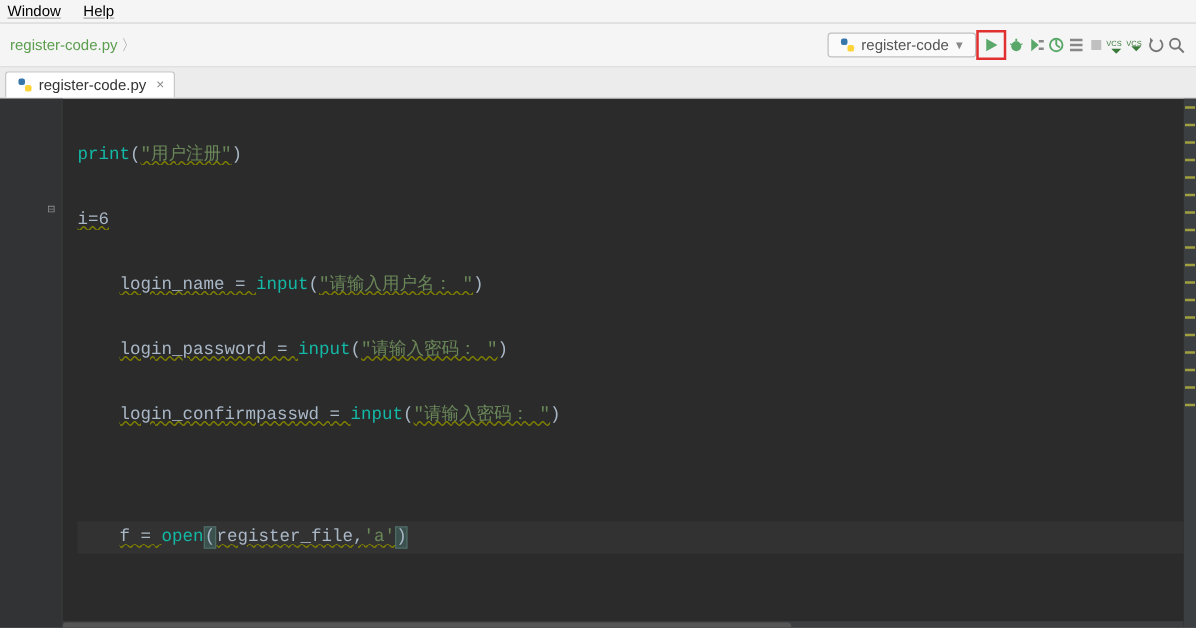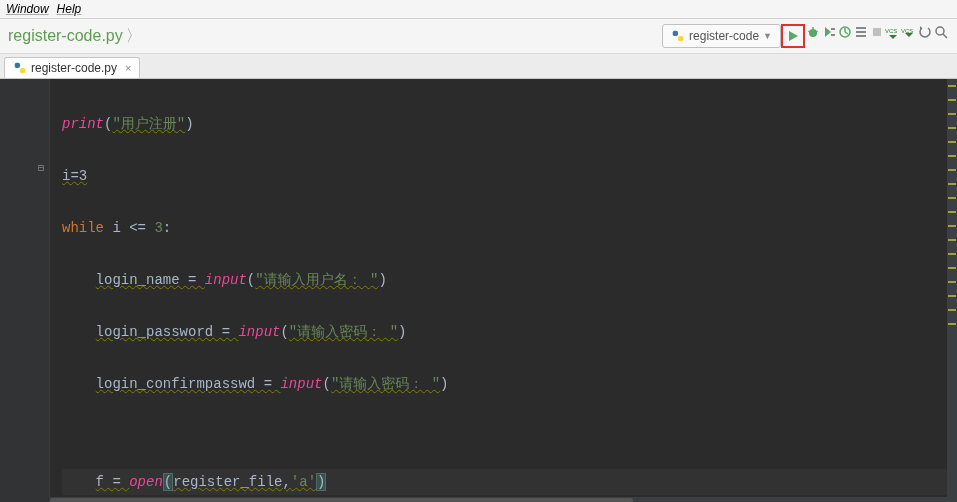--- a/index.html
+++ b/index.html
@@ -10,35 +10,34 @@
       width: 957px;
       height: 502px;
       overflow: hidden;
     }
     .menubar {
       background: #f5f5f5;
       border-bottom: 1px solid #d0d0d0;
       padding: 2px 6px;
       font-size: 12px;
       display: flex;
-      gap: 8px;
-      font-style: italic;
+      gap: 18px;
     }
     .menubar span { text-decoration: underline; text-decoration-color: rgba(0,0,0,0.3); cursor: default; }
     .breadcrumb-row {
       display: flex;
       align-items: center;
       background: #f5f5f5;
       border-bottom: 1px solid #d8d8d8;
       padding: 5px 8px;
       justify-content: space-between;
     }
-    .breadcrumb { color: #5c9e4f; font-size: 16px; }
+    .breadcrumb { color: #5c9e4f; font-size: 12px; }
     .breadcrumb .angle { color: #999; margin: 0 3px; }
-    .toolbar-right { display: flex; gap: 0; }
+    .toolbar-right { display: flex; align-items: center; gap: 0; }
     .config-dropdown {
       border: 1px solid #c0c0c0;
       background: #fafafa;
       border-radius: 3px;
       padding: 2px 8px;
       display: flex;
       align-items: center;
       gap: 4px;
       font-size: 12px;
       color: #555;
@@ -98,21 +97,21 @@
       white-space: pre;
       overflow: hidden;
       position: relative;
     }
     .line { height: 26px; }
     .line.hl { background: #323232; margin-top: 46px; }
     .kw { color: #cc7832; }
     .str { color: #6a8759; }
     .var { color: #a9b7c6; }
     .esc { color: #cc7832; }
-    .builtin { color: #ec4899; font-style: italic; }
+    .builtin { color: #14b8a6; }
     .wavy { text-decoration: underline wavy #808000; text-decoration-thickness: 1px; }
     .caret-paren { background: #3b514d; border: 1px solid #4e6b65; }
     .minimap {
       width: 10px;
       background: #3c3f41;
       position: relative;
     }
     .minimap .mark { position:absolute; right:1px; width:8px; height:2px; }
     .minimap .y { background: #a0a040; }
     .scroll-h {
@@ -229,22 +228,21 @@
     <span class="close">×</span>
   </div>
 </div>
 
 <div class="editor-area">
   <div class="gutter">
     <span class="fold-mark">⊟</span>
   </div>
   <div class="code">
 <div class="line"><span class="builtin">print</span><span>(</span><span class="str wavy">"用户注册"</span><span>)</span></div>
-<div class="line"><span class="wavy">i=3</span></div>
-<div class="line"><span class="kw">while</span><span> i &lt;= </span><span class="str">3</span><span>:</span></div>
+<div class="line"><span class="wavy">i=6</span></div>
 <div class="line">    <span class="wavy">login_name = </span><span class="builtin">input</span><span>(</span><span class="str wavy">"请输入用户名： "</span><span>)</span></div>
 <div class="line">    <span class="wavy">login_password = </span><span class="builtin">input</span><span>(</span><span class="str wavy">"请输入密码： "</span><span>)</span></div>
 <div class="line">    <span class="wavy">login_confirmpasswd = </span><span class="builtin">input</span><span>(</span><span class="str wavy">"请输入密码： "</span><span>)</span></div>
 <div class="line hl">    <span class="wavy">f = </span><span class="builtin">open</span><span class="caret-paren">(</span><span class="wavy">register_file,</span><span class="str wavy">'a'</span><span class="caret-paren">)</span></div>
 
 
 
 
 
 

